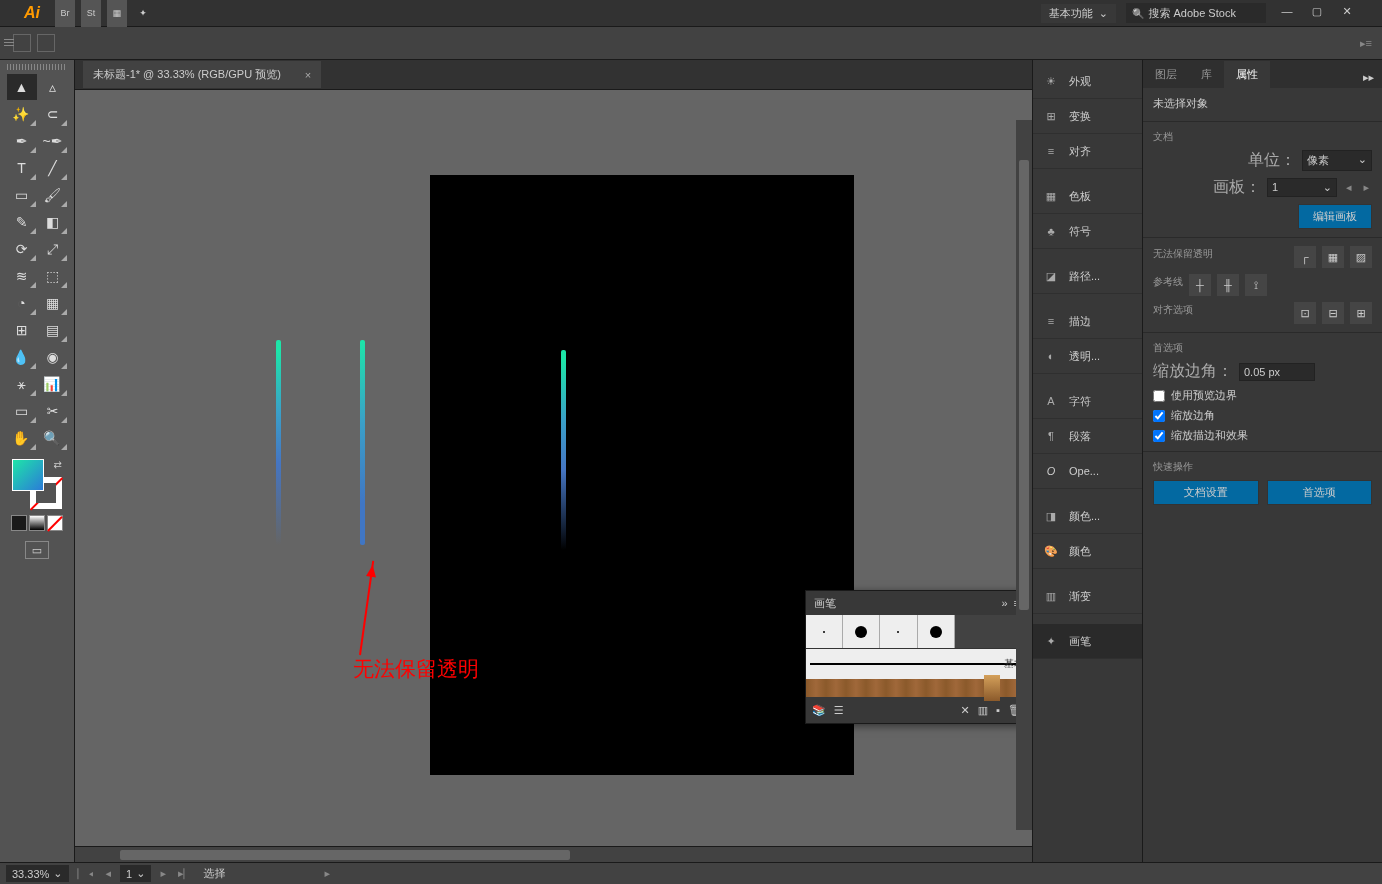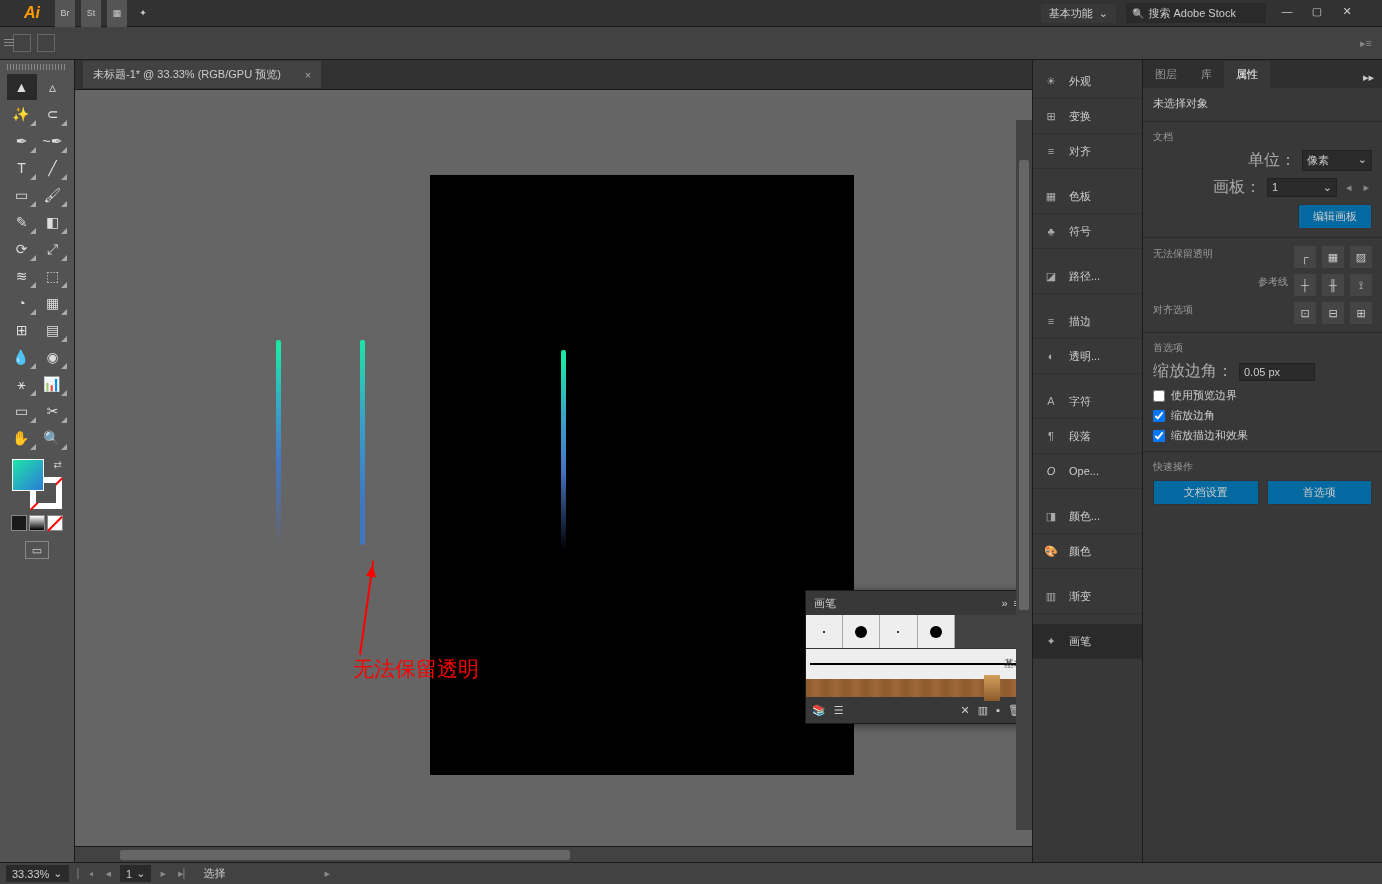--- a/index.html
+++ b/index.html
@@ -333,21 +333,21 @@
         </div>
       <div class="hr"></div>
       <div class="rp-row" style="justify-content:space-between">
         <span class="rp-title">无法保留透明</span>
         <div class="rp-icons">
           <div class="rp-ic">┌</div>
           <div class="rp-ic">▦</div>
           <div class="rp-ic">▨</div>
         </div>
       </div>
-      <div class="rp-row" style="justify-content:flex-end">
+      <div class="rp-row" style="justify-content:flex-start">
         <span class="rp-title">参考线</span>
         <div class="rp-icons">
           <div class="rp-ic">┼</div>
           <div class="rp-ic">╫</div>
           <div class="rp-ic">⟟</div>
         </div>
       </div>
       <div class="rp-row" style="justify-content:space-between">
         <span class="rp-title">对齐选项</span>
         <div class="rp-icons">

